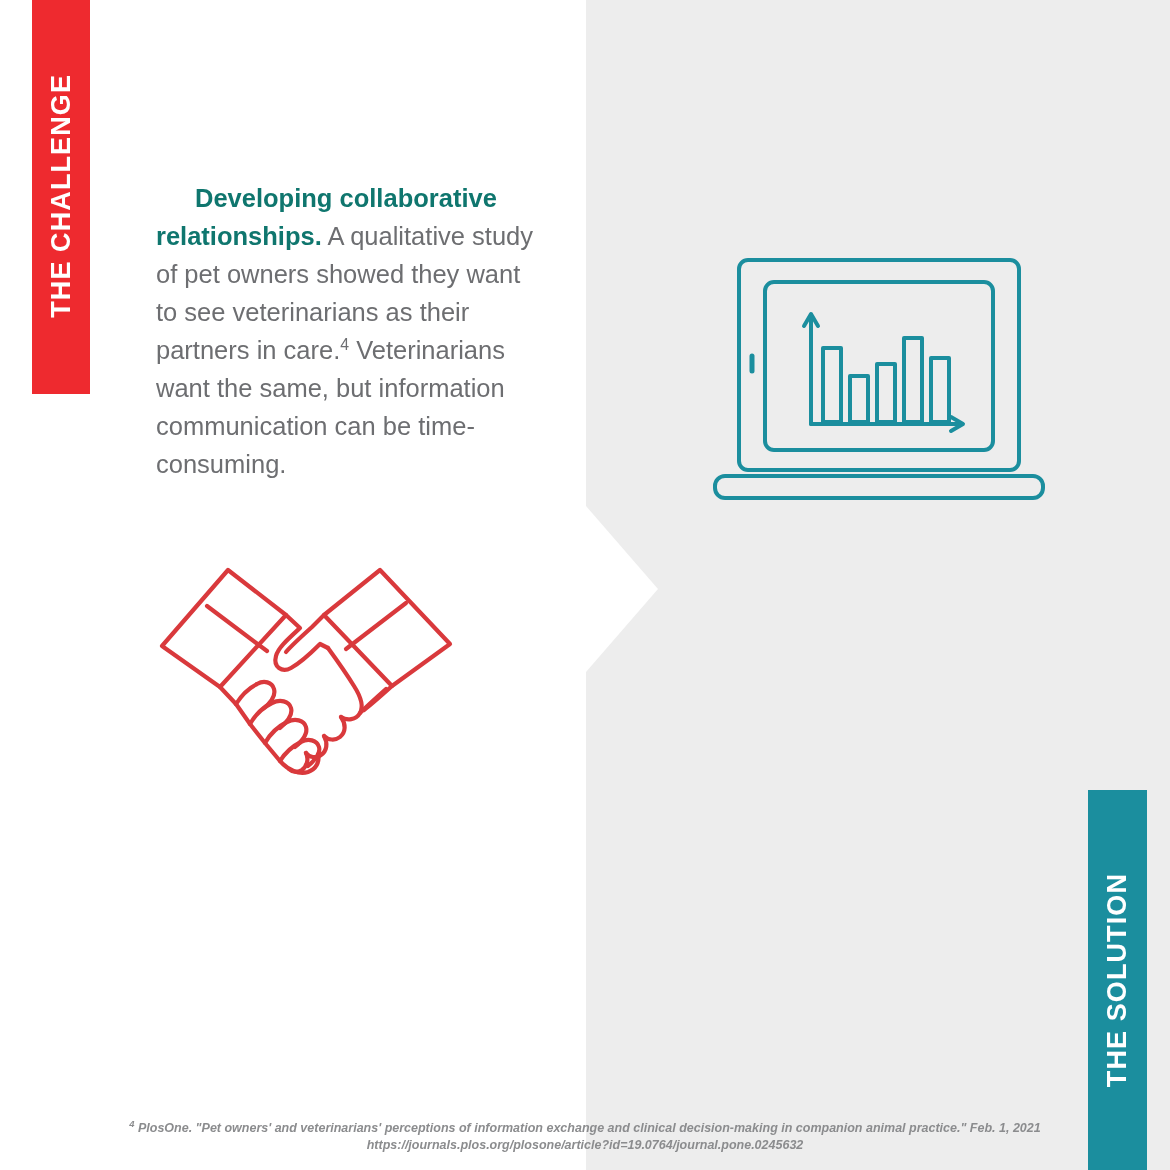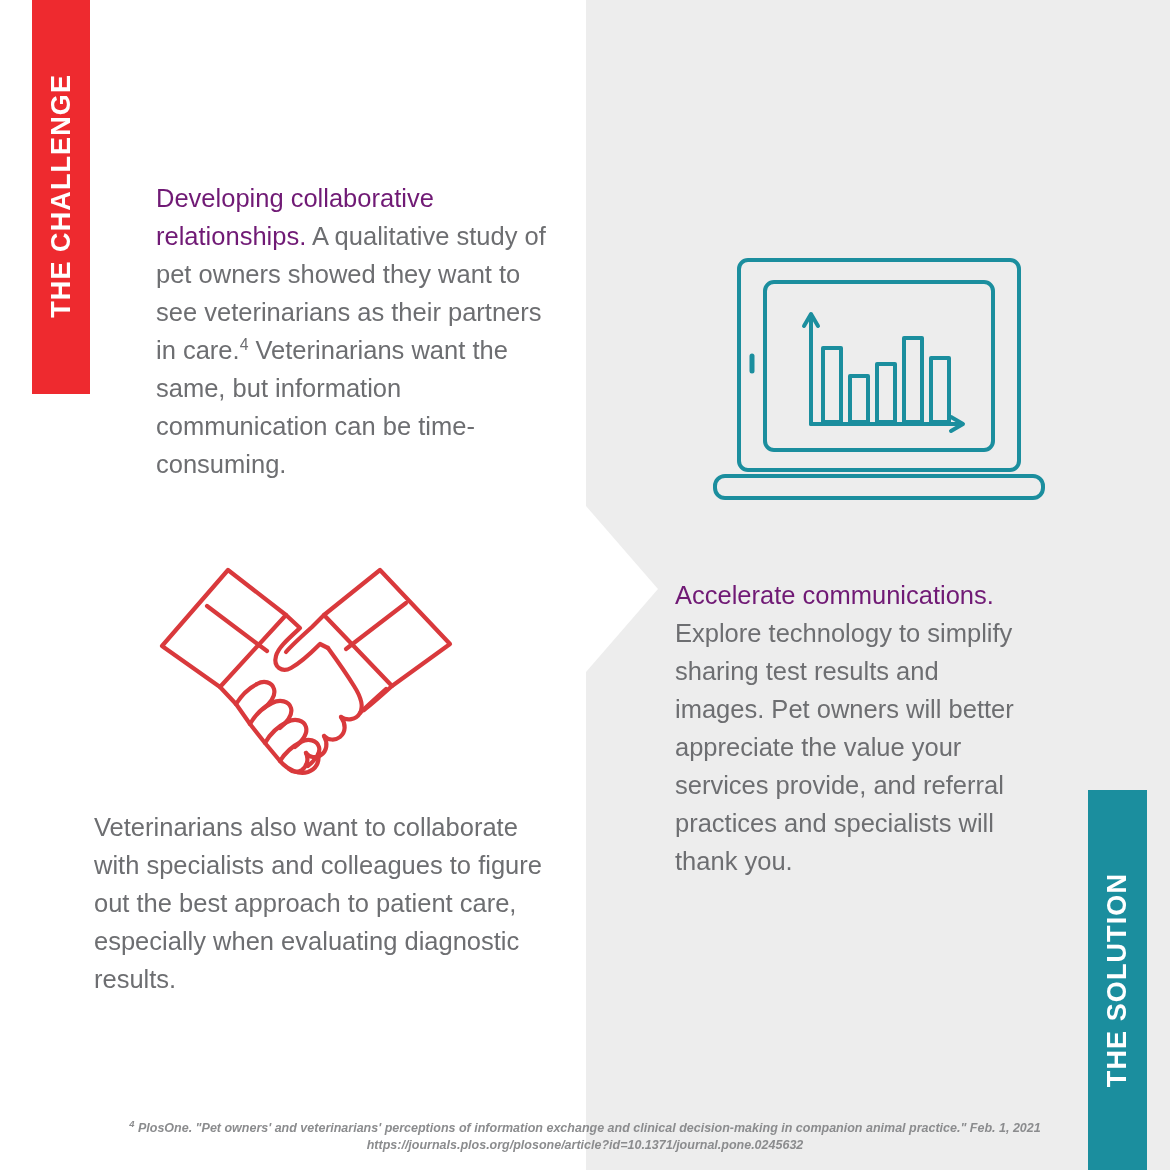--- a/index.html
+++ b/index.html
@@ -89,22 +89,23 @@
 
   
   .textblock {
     position: absolute;
     color: #6d6e71;
     font-size: 25.5px;
     line-height: 38px;
     font-weight: normal;
   }
   .textblock b {
-    color: #701a75;
-    font-weight: normal;
+    color: #0f766e;
+    font-weight: bold;
+    margin-left: 39px;
   }
   .textblock sup {
     font-size: 0.62em;
     vertical-align: super;
     line-height: 0;
   }
 
   .block-challenge-top {
     left: 156px;
     top: 179px;
@@ -213,21 +214,20 @@
         <path d="M191 161 C196 168 196 176 190 181 C185 185 178 184 174 180"></path>
         <path d="M174 180 C178 187 177 195 171 199 C166 203 159 201 156 197"></path>
         <path d="M156 197 C159 203 157 210 152 214 C148 217 142 216 139 213"></path>
 
         <path d="M242 130 C232 139 222 148 214 154"></path>
         <path d="M210 157 C217 150 227 141 236 133"></path>
       </g>
     </svg>
   </div>
 
-  <div class="textblock block-challenge-bottom">Veterinarians also want to collaborate with specialists and colleagues to figure out the best approach to patient care, especially when evaluating diagnostic results.</div>
 
   <div class="icon-laptop">
     <svg width="342" height="252" viewBox="0 0 342 252" xmlns="http://www.w3.org/2000/svg">
       <g fill="none" stroke="#1b8e9e" stroke-width="4" stroke-linejoin="round" stroke-linecap="round">
 
         <rect x="26" y="8" width="280" height="210" rx="9" ry="9"></rect>
 
         <rect x="52" y="30" width="228" height="168" rx="9" ry="9"></rect>
 
         <path d="M39 104 L39 119" stroke-width="5"></path>
@@ -242,22 +242,19 @@
 
         <rect x="110" y="96" width="18" height="74"></rect>
         <rect x="137" y="124" width="18" height="46"></rect>
         <rect x="164" y="112" width="18" height="58"></rect>
         <rect x="191" y="86" width="18" height="84"></rect>
         <rect x="218" y="106" width="18" height="64"></rect>
       </g>
     </svg>
   </div>
 
-  <div class="textblock block-solution">
-    <b>Accelerate communications.</b><span> Explore technology to simplify sharing test results and images. Pet owners will better appreciate the value your services provide, and referral practices and specialists will thank you.</span>
-  </div>
 
   <div class="footnote">
     <span class="fn-line"><sup>4</sup><span> PlosOne. "Pet owners' and veterinarians' perceptions of information exchange and clinical decision-making in companion animal practice." Feb. 1, 2021</span></span>
-    <span class="fn-line">https://journals.plos.org/plosone/article?id=10.1371/journal.pone.0245632</span>
+    <span class="fn-line">https://journals.plos.org/plosone/article?id=19.0764/journal.pone.0245632</span>
   </div>
 
 </div>
 
 </body></html>

